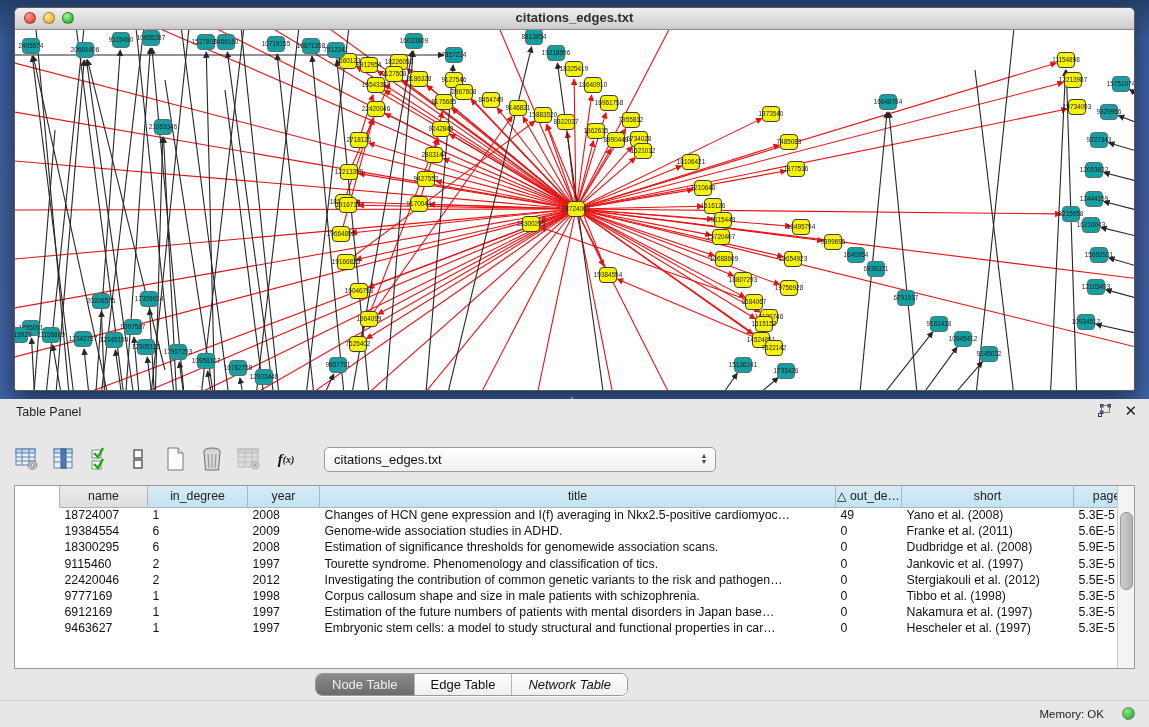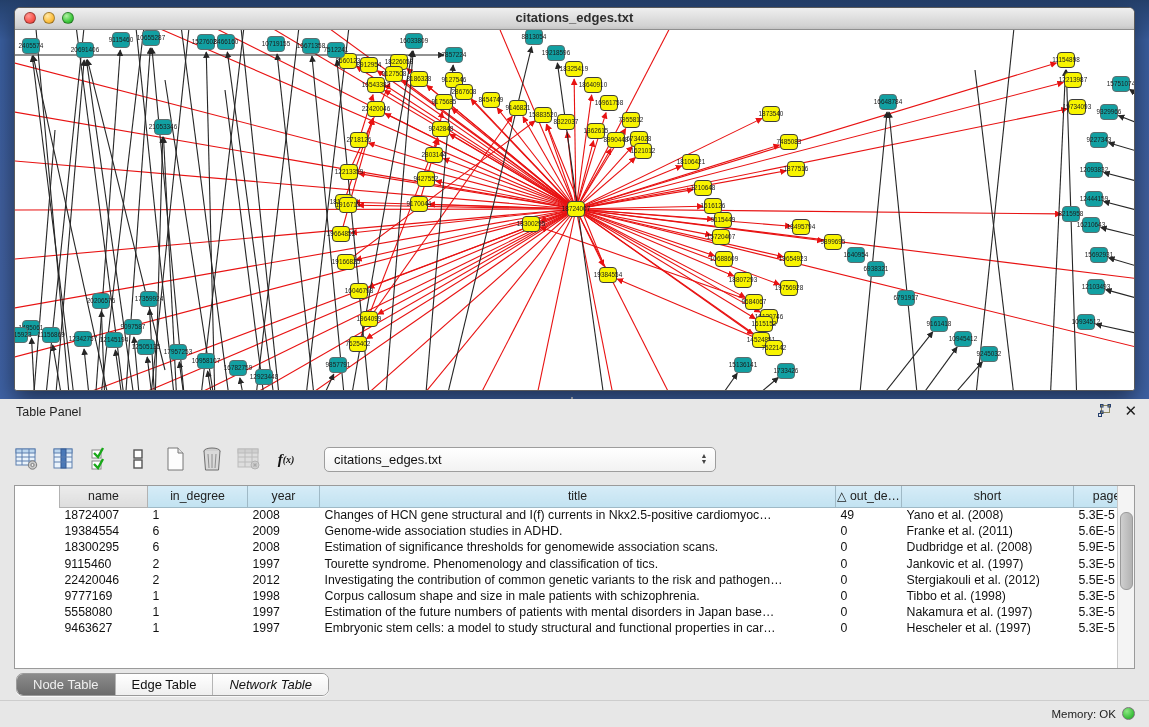--- a/index.html
+++ b/index.html
@@ -80,31 +80,31 @@
     overflow:hidden;white-space:nowrap;
   }
   table.grid th.namehdr{background:linear-gradient(180deg,#ececec,#dddddd);border-color:#b2b2b2;}
   table.grid td{
     height:16.2px;box-sizing:border-box;padding:0 3px 0 5px;border:none;
     white-space:nowrap;overflow:hidden;text-overflow:ellipsis;
   }
   .vscroll{position:absolute;right:0;top:0;width:16px;height:182px;background:#f4f4f4;border-left:1px solid #c9c9c9;}
   .vthumb{position:absolute;left:2px;top:26px;width:11px;height:76px;border-radius:6px;background:linear-gradient(90deg,#cfcfcf,#b2b2b2);border:1px solid #9a9a9a;}
   
-  .tab-bar{position:absolute;left:0;top:274px;width:943px;height:26px;display:flex;padding-left:16px;}
+  .tab-bar{position:absolute;left:0;top:274px;width:943px;height:26px;display:flex;justify-content:center;}
   .seg{display:inline-flex;height:21px;border:1px solid #9a9a9a;border-radius:7px;overflow:hidden;background:#fff;box-shadow:0 1px 0 rgba(255,255,255,.7);}
   .seg .tab{
     padding:0 16px;display:flex;align-items:center;font-size:13px;color:#111;
     background:linear-gradient(180deg,#ffffff,#efefef);border-right:1px solid #b5b5b5;
   }
   .seg .tab:last-child{border-right:none;font-style:italic;}
   .seg .tab.active{background:linear-gradient(180deg,#8b8b8b,#6c6c6c);color:#efefef;}
   
   .status-bar{position:absolute;left:0;top:301px;width:1149px;height:27px;border-top:1px solid #cdcdcd;}
-  .mem{position:absolute;right:14px;top:6px;display:flex;align-items:center;gap:6px;font-size:11.5px;color:#222;}
+  .mem{position:absolute;right:14px;top:6px;display:flex;align-items:center;gap:18px;font-size:11.5px;color:#222;}
   .memdot{width:13px;height:13px;border-radius:50%;background:radial-gradient(circle at 35% 30%,#8ee884,#3cbf3c 65%,#2d9a2d);border:1px solid #777;box-sizing:border-box;}
 </style>
 </head>
 <body>
 
 <div class="desktop">
   <div class="net-window">
     <div class="titlebar">
       <div class="lights">
         <span class="light red"></span>
@@ -836,21 +836,21 @@
             <th>△ out_de…</th>
             <th>short</th>
             <th>pagerank</th>
           </tr>
         </thead>
       <tbody id="tbody">
           <tr>
             <td>18724007</td>
             <td>1</td>
             <td>2008</td>
-            <td>Changes of HCN gene structural and I(f) currents in Nkx2.5-positive cardiomyoc…</td>
+            <td>Changes of HCN gene expression and I(f) averaging in Nkx2.5-positive cardiomyoc…</td>
             <td>49</td>
             <td>Yano et al. (2008)</td>
             <td>5.3E-5</td>
           </tr>
           <tr>
             <td>19384554</td>
             <td>6</td>
             <td>2009</td>
             <td>Genome-wide association studies in ADHD.</td>
             <td>0</td>
@@ -887,21 +887,21 @@
           <tr>
             <td>9777169</td>
             <td>1</td>
             <td>1998</td>
             <td>Corpus callosum shape and size in male patients with schizophrenia.</td>
             <td>0</td>
             <td>Tibbo et al. (1998)</td>
             <td>5.3E-5</td>
           </tr>
           <tr>
-            <td>5558080</td>
+            <td>6912169</td>
             <td>1</td>
             <td>1997</td>
             <td>Estimation of the future numbers of patients with mental disorders in Japan base…</td>
             <td>0</td>
             <td>Nakamura et al. (1997)</td>
             <td>5.3E-5</td>
           </tr>
           <tr>
             <td>9463627</td>
             <td>1</td>

